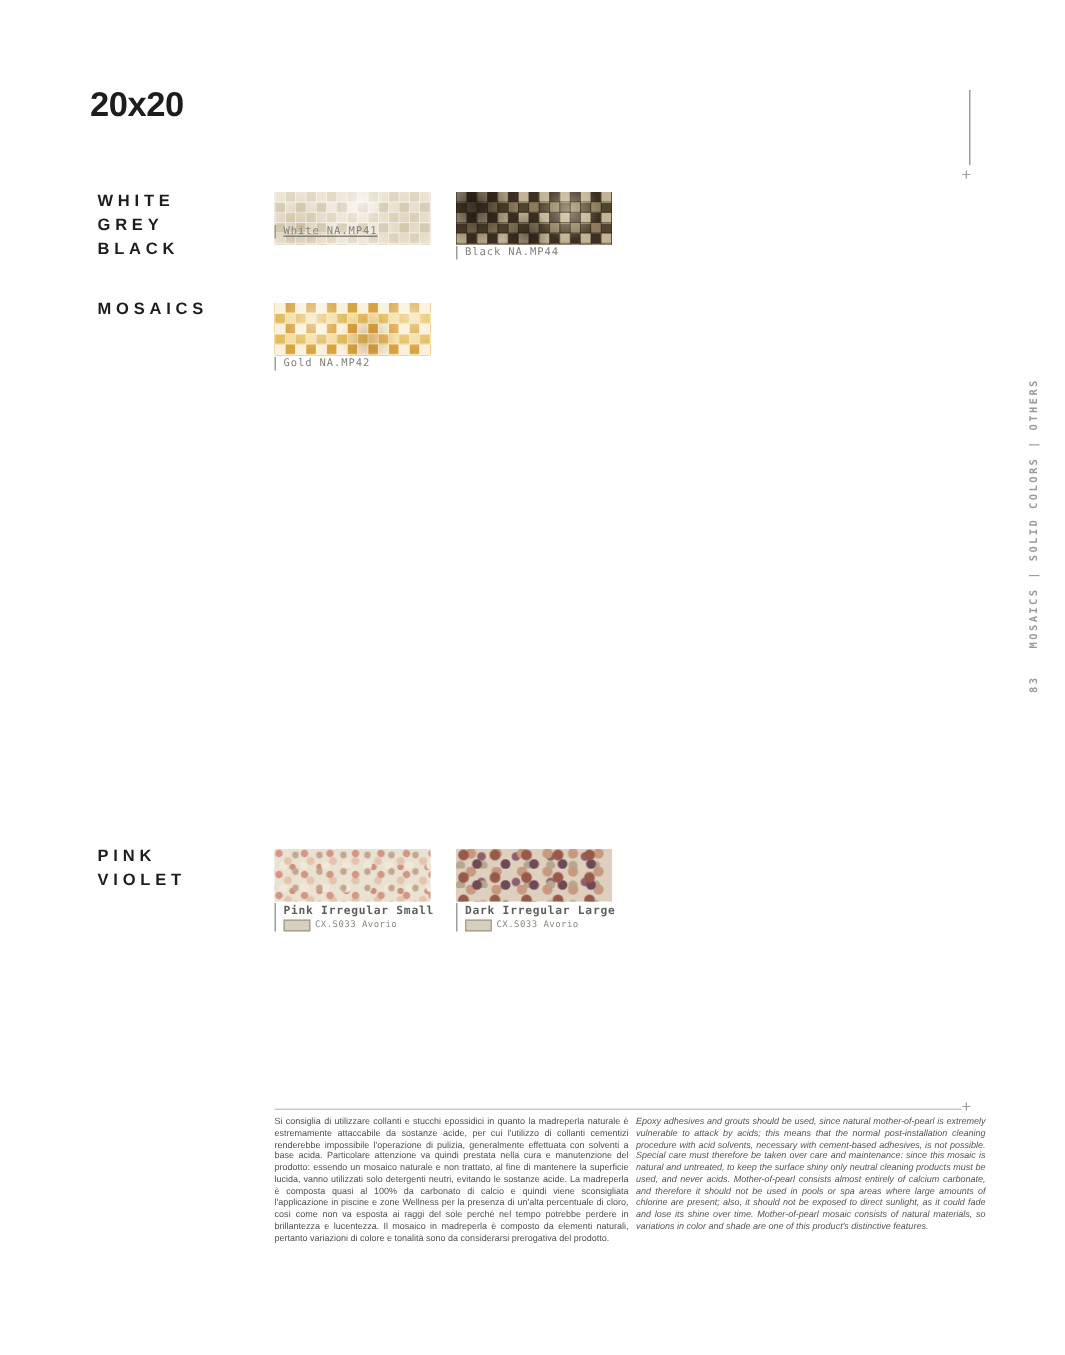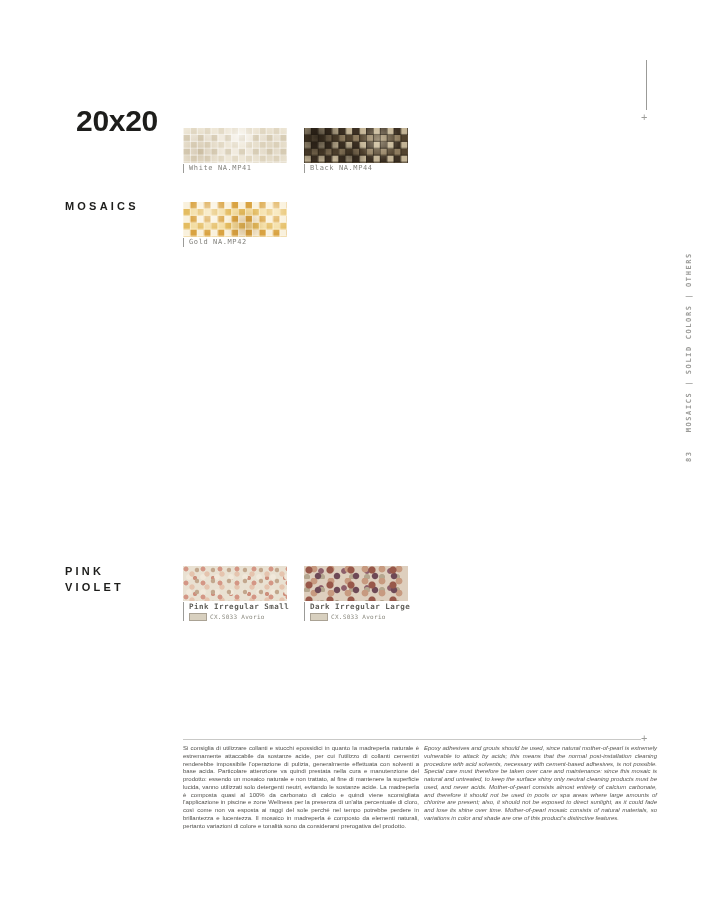--- a/index.html
+++ b/index.html
@@ -3,22 +3,22 @@
 <meta charset="utf-8">
 <style>
   html,body{margin:0;padding:0;background:#f4f4f4;}
   .page{
     position:relative;width:710px;height:903px;margin:0 auto;
     background:#ffffff;overflow:hidden;
     font-family:"Liberation Sans",sans-serif;color:#1d1d1b;
   }
   
   .title{
-    position:absolute;left:76px;top:56px;
-    font-size:30px;font-weight:bold;letter-spacing:-.3px;color:#1d1d1b;margin-top:48px;
+    position:absolute;left:60px;top:56px;
+    font-size:23px;font-weight:bold;letter-spacing:-.3px;color:#1d1d1b;
   }
   .format-block{
     position:absolute;left:440px;top:61px;width:200px;text-align:right;
     font-family:"DejaVu Sans Mono",monospace;
   }
   .format-mm{font-size:8.5px;font-weight:bold;letter-spacing:.5px;color:#1d1d1b;}
   .format-inch{font-size:8.5px;font-style:italic;letter-spacing:.3px;color:#3a3a38;margin-top:1px;}
   .vrule{position:absolute;left:646px;top:60px;width:1px;height:50px;background:#9b9b98;}
   .plus{
     position:absolute;font-size:11px;font-weight:300;color:#9b9b98;
@@ -129,27 +129,32 @@
 </style>
 </head>
 <body>
 
 <div class="page">
 
   <div class="title">20x20</div>
   <div class="vrule"></div>
   <div class="plus plus-top">+</div>
 
+  <div class="group-label g-wgb">
+    <div>WHITE</div>
+    <div>GREY</div>
+    <div>BLACK</div>
+  </div>
   <div class="group-label g-yellow">
     <div>MOSAICS</div>
   </div>
 
   <div class="tile tile-white" style="left:183px;top:128px;"></div>
   <div class="tile tile-black" style="left:304px;top:128px;"></div>
-  <div class="caption" style="left:183px;top:164px;">White NA.MP41</div>
+  <div class="caption" style="left:183px;top:150px;text-decoration:underline;">White NA.MP41</div>
   <div class="caption" style="left:304px;top:164px;">Black NA.MP44</div>
 
   <div class="tile tile-gold" style="left:183px;top:202px;"></div>
   <div class="caption" style="left:183px;top:238px;">Gold NA.MP42</div>
 
   <div class="sidebar">
     <span class="pgnum">83</span>
     <span>MOSAICS | SOLID COLORS | OTHERS</span>
   </div>
 

